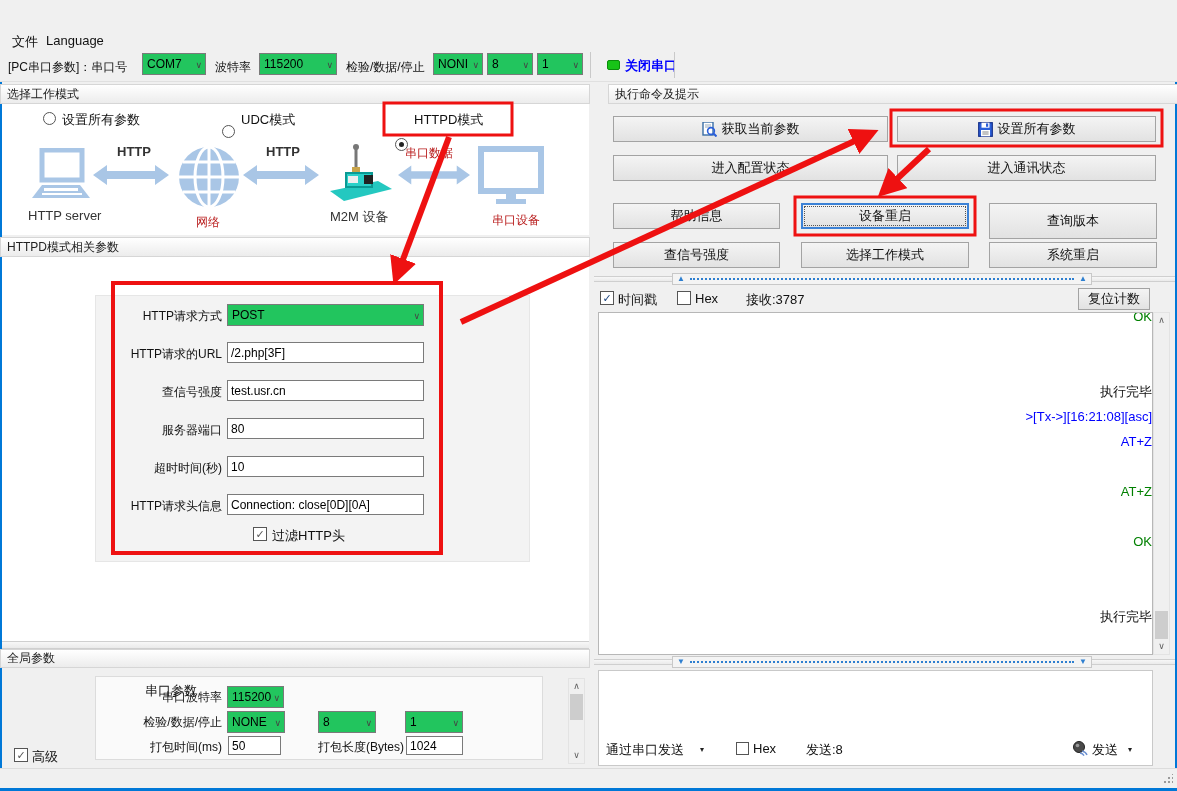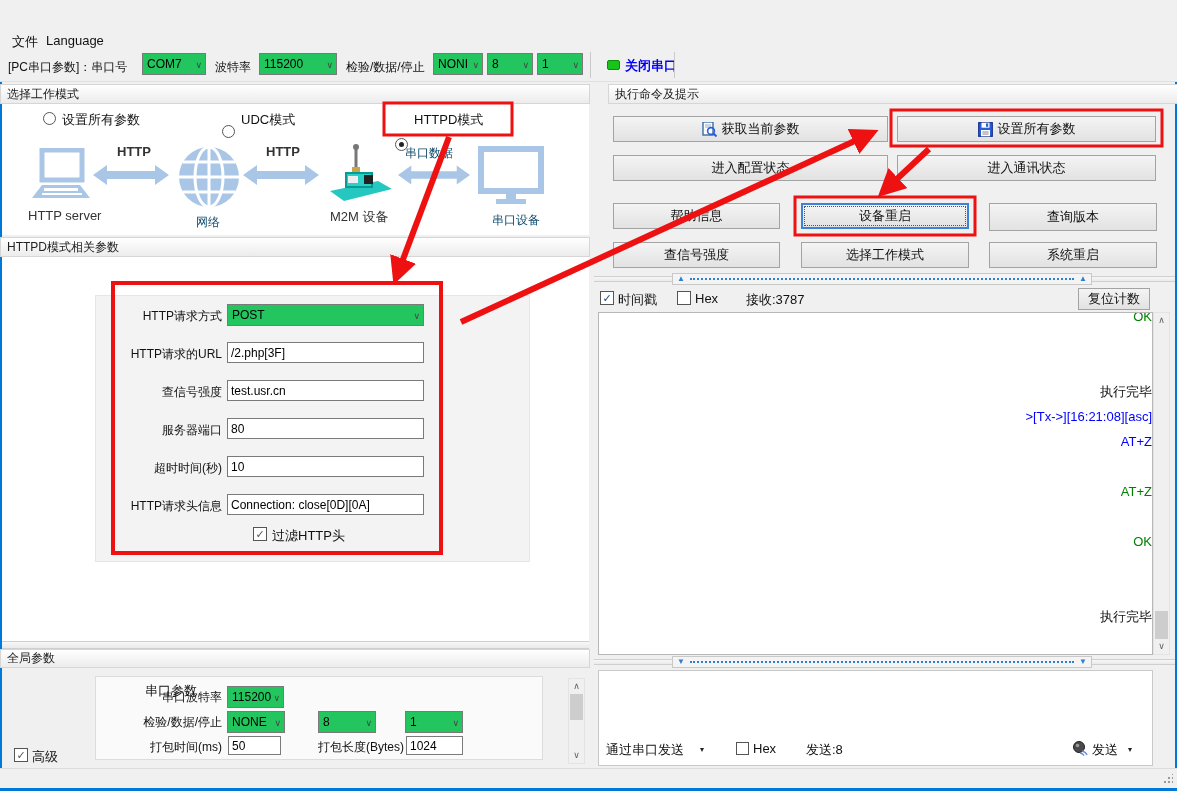--- a/index.html
+++ b/index.html
@@ -30,21 +30,21 @@
 
   
   .radio { width:13px; height:13px; border:1px solid #555; border-radius:50%; background:#fff; position:relative; }
   .radio.sel::after { content:""; position:absolute; left:3px; top:3px; width:5px; height:5px; border-radius:50%; background:#222; }
   .cb { width:14px; height:14px; border:1px solid #555; background:#fff; display:flex; align-items:center; justify-content:center; font-size:11px; line-height:11px; color:#555; }
   .cb.dark { color:#17417e; }
   .lbl { font-size:12px; color:#111; white-space:nowrap; }
 
   
   .diag-label { font-size:13px; color:#333; }
-  .diag-cjk { font-family:"Liberation Serif","DejaVu Serif",serif; color:#0c4a6e; font-size:12px; }
+  .diag-cjk { font-family:"Liberation Serif","DejaVu Serif",serif; color:#b91c1c; font-size:12px; }
   .http-lbl { font-weight:bold; color:#333; font-size:13px; }
 
   
   .fpanel { background:#f3f3f3; border:1px solid #e6e6e6; }
   .flabel { font-size:12px; color:#111; text-align:right; white-space:nowrap; }
   .tinput { border:1px solid #7a7a7a; background:#fff; height:21px; font-size:12px; padding:0 3px; font-family:"Liberation Sans","DejaVu Sans",sans-serif; width:100%; }
 
   
   .btn { background:linear-gradient(#f4f4f4,#e2e2e2); border:1px solid #a3a3a3; display:flex; align-items:center; justify-content:center; font-size:13px; color:#111; gap:5px; }
   .btn.focused { border:2px solid #3c82d6; outline:1px dotted #555; outline-offset:-4px; }
@@ -270,21 +270,21 @@
     </div>
   <div class="abs btn" style="left:897px;top:155px;width:259px;height:26px">
       <span>进入通讯状态</span>
     </div>
   <div class="abs btn" style="left:613px;top:203px;width:167px;height:26px">
       <span>帮助信息</span>
     </div>
   <div class="abs btn focused" style="left:801px;top:203px;width:168px;height:26px">
       <span>设备重启</span>
     </div>
-  <div class="abs btn" style="left:989px;top:203px;width:168px;height:28px">
+  <div class="abs btn" style="left:989px;top:203px;width:168px;height:36px">
       <span>查询版本</span>
     </div>
   <div class="abs btn" style="left:613px;top:242px;width:167px;height:26px">
       <span>查信号强度</span>
     </div>
   <div class="abs btn" style="left:801px;top:242px;width:168px;height:26px">
       <span>选择工作模式</span>
     </div>
   <div class="abs btn" style="left:989px;top:242px;width:168px;height:26px">
       <span>系统重启</span>

